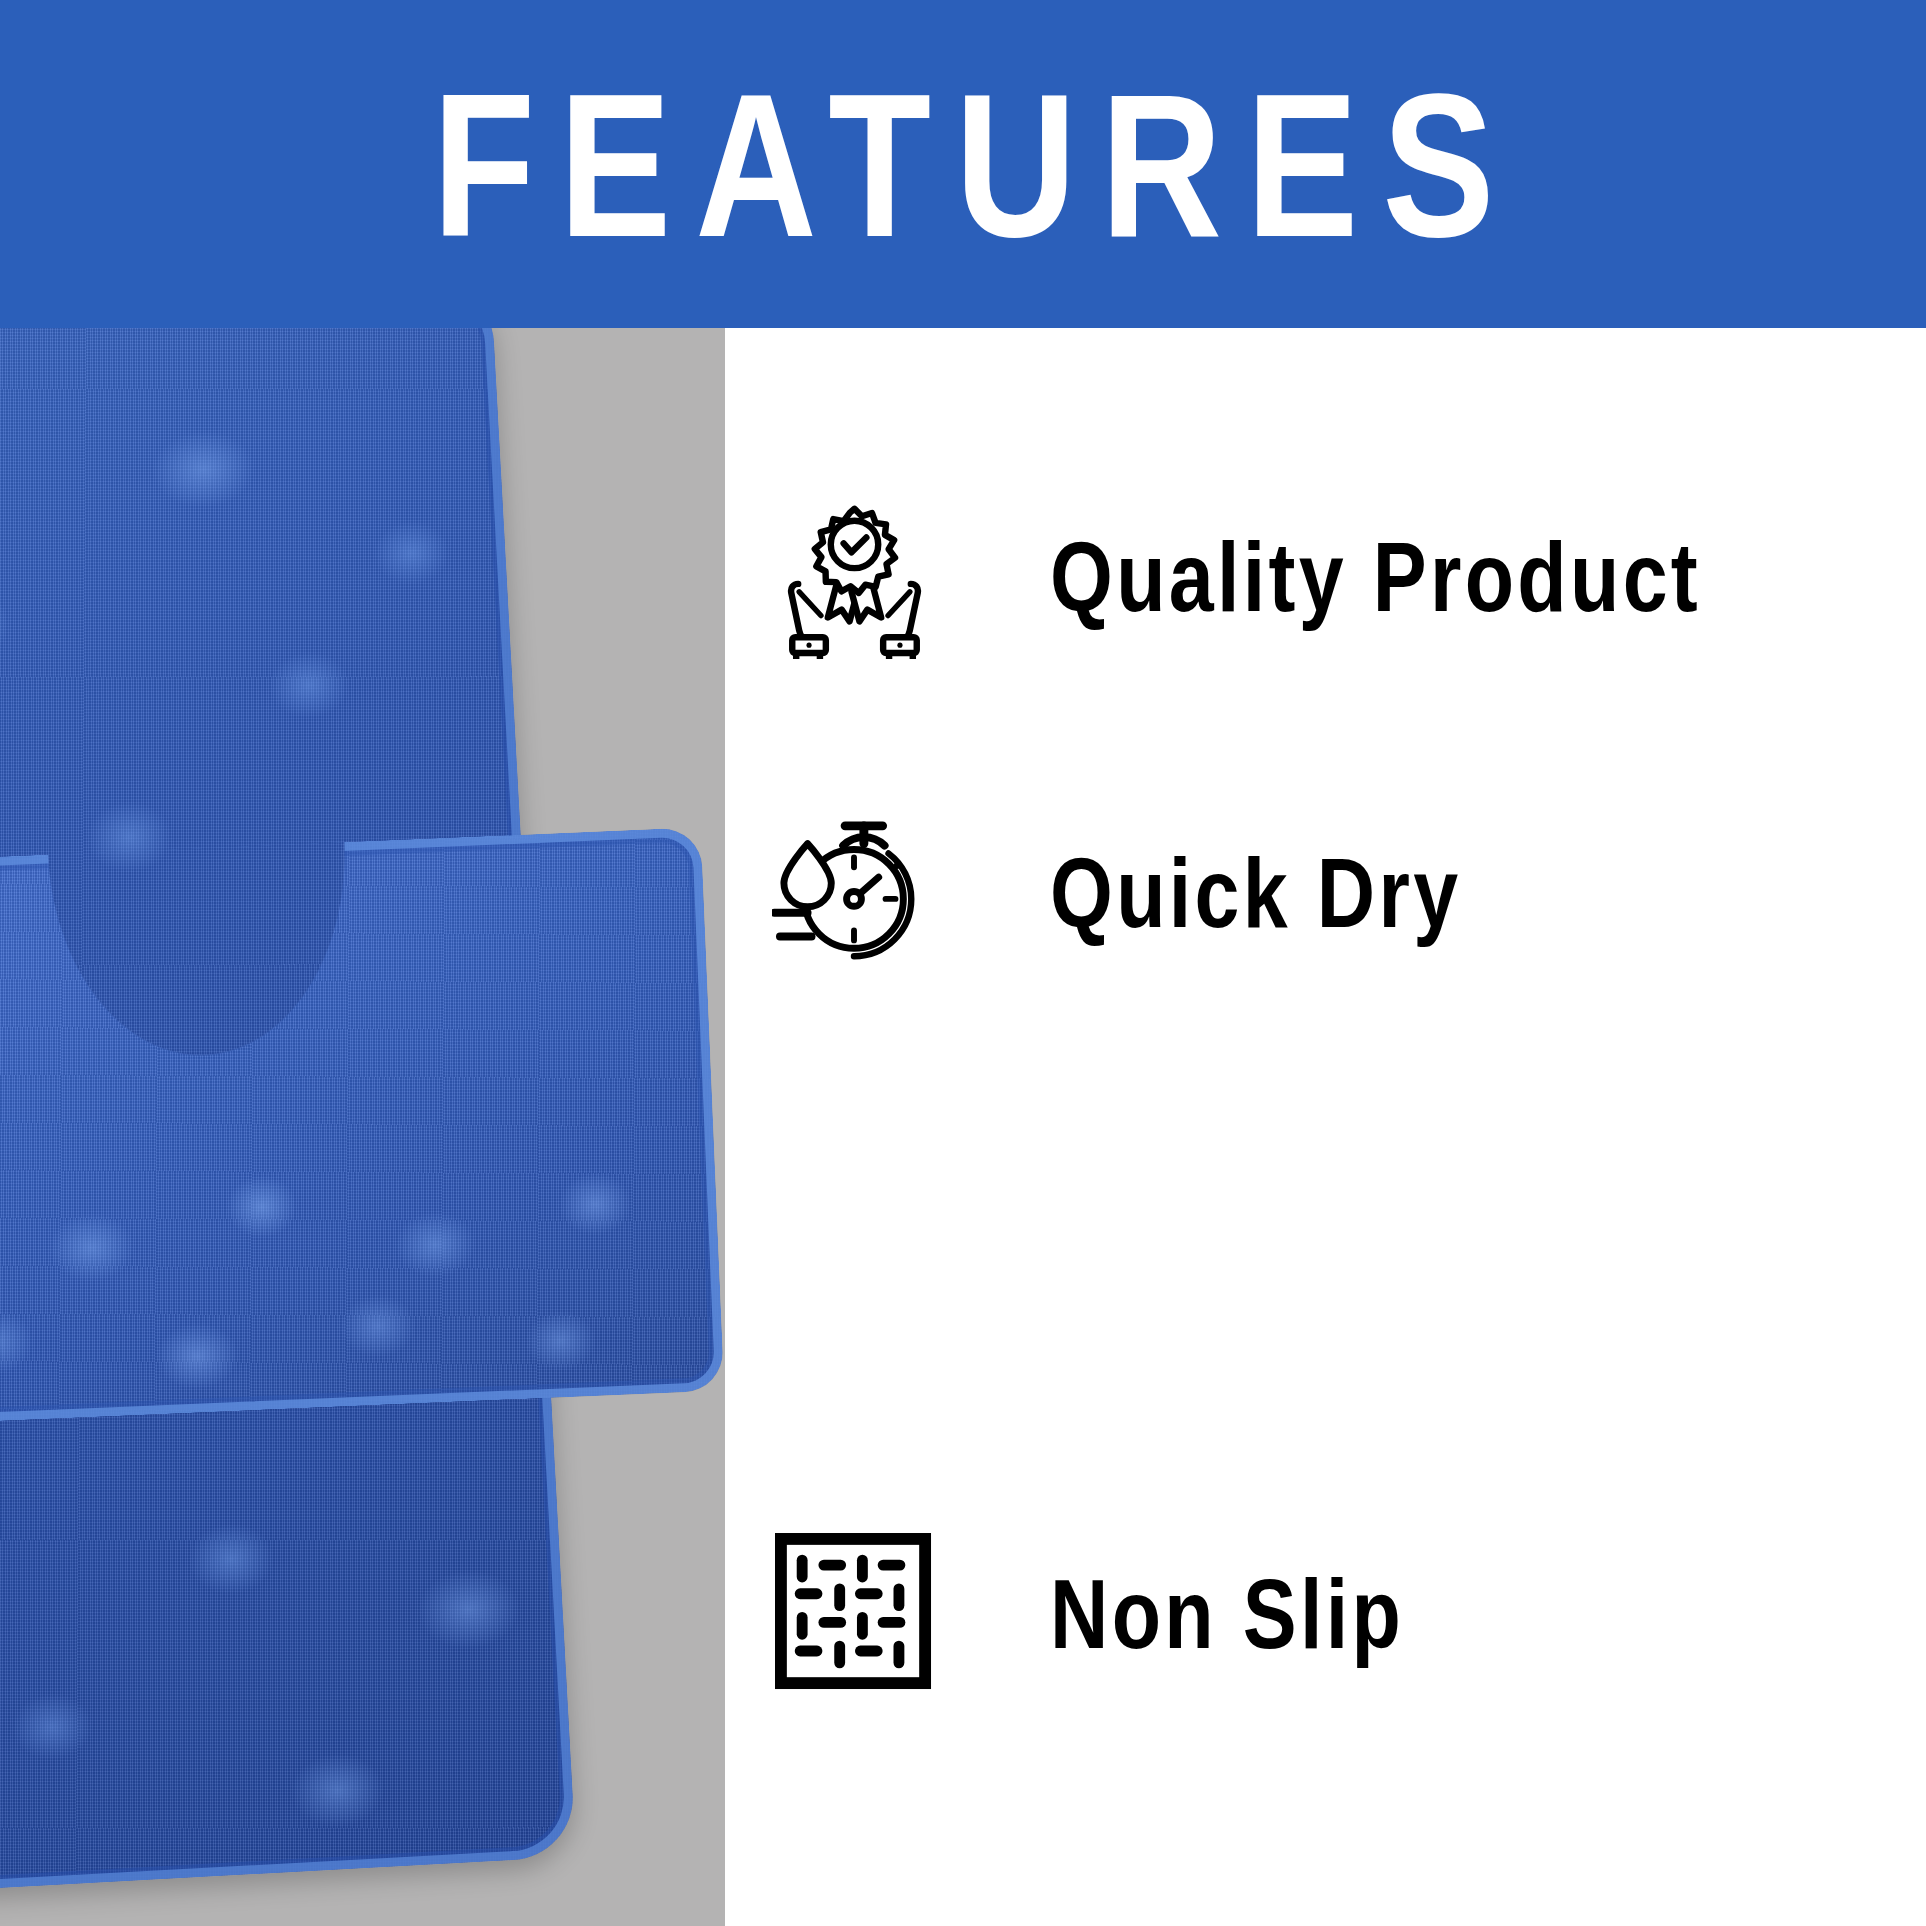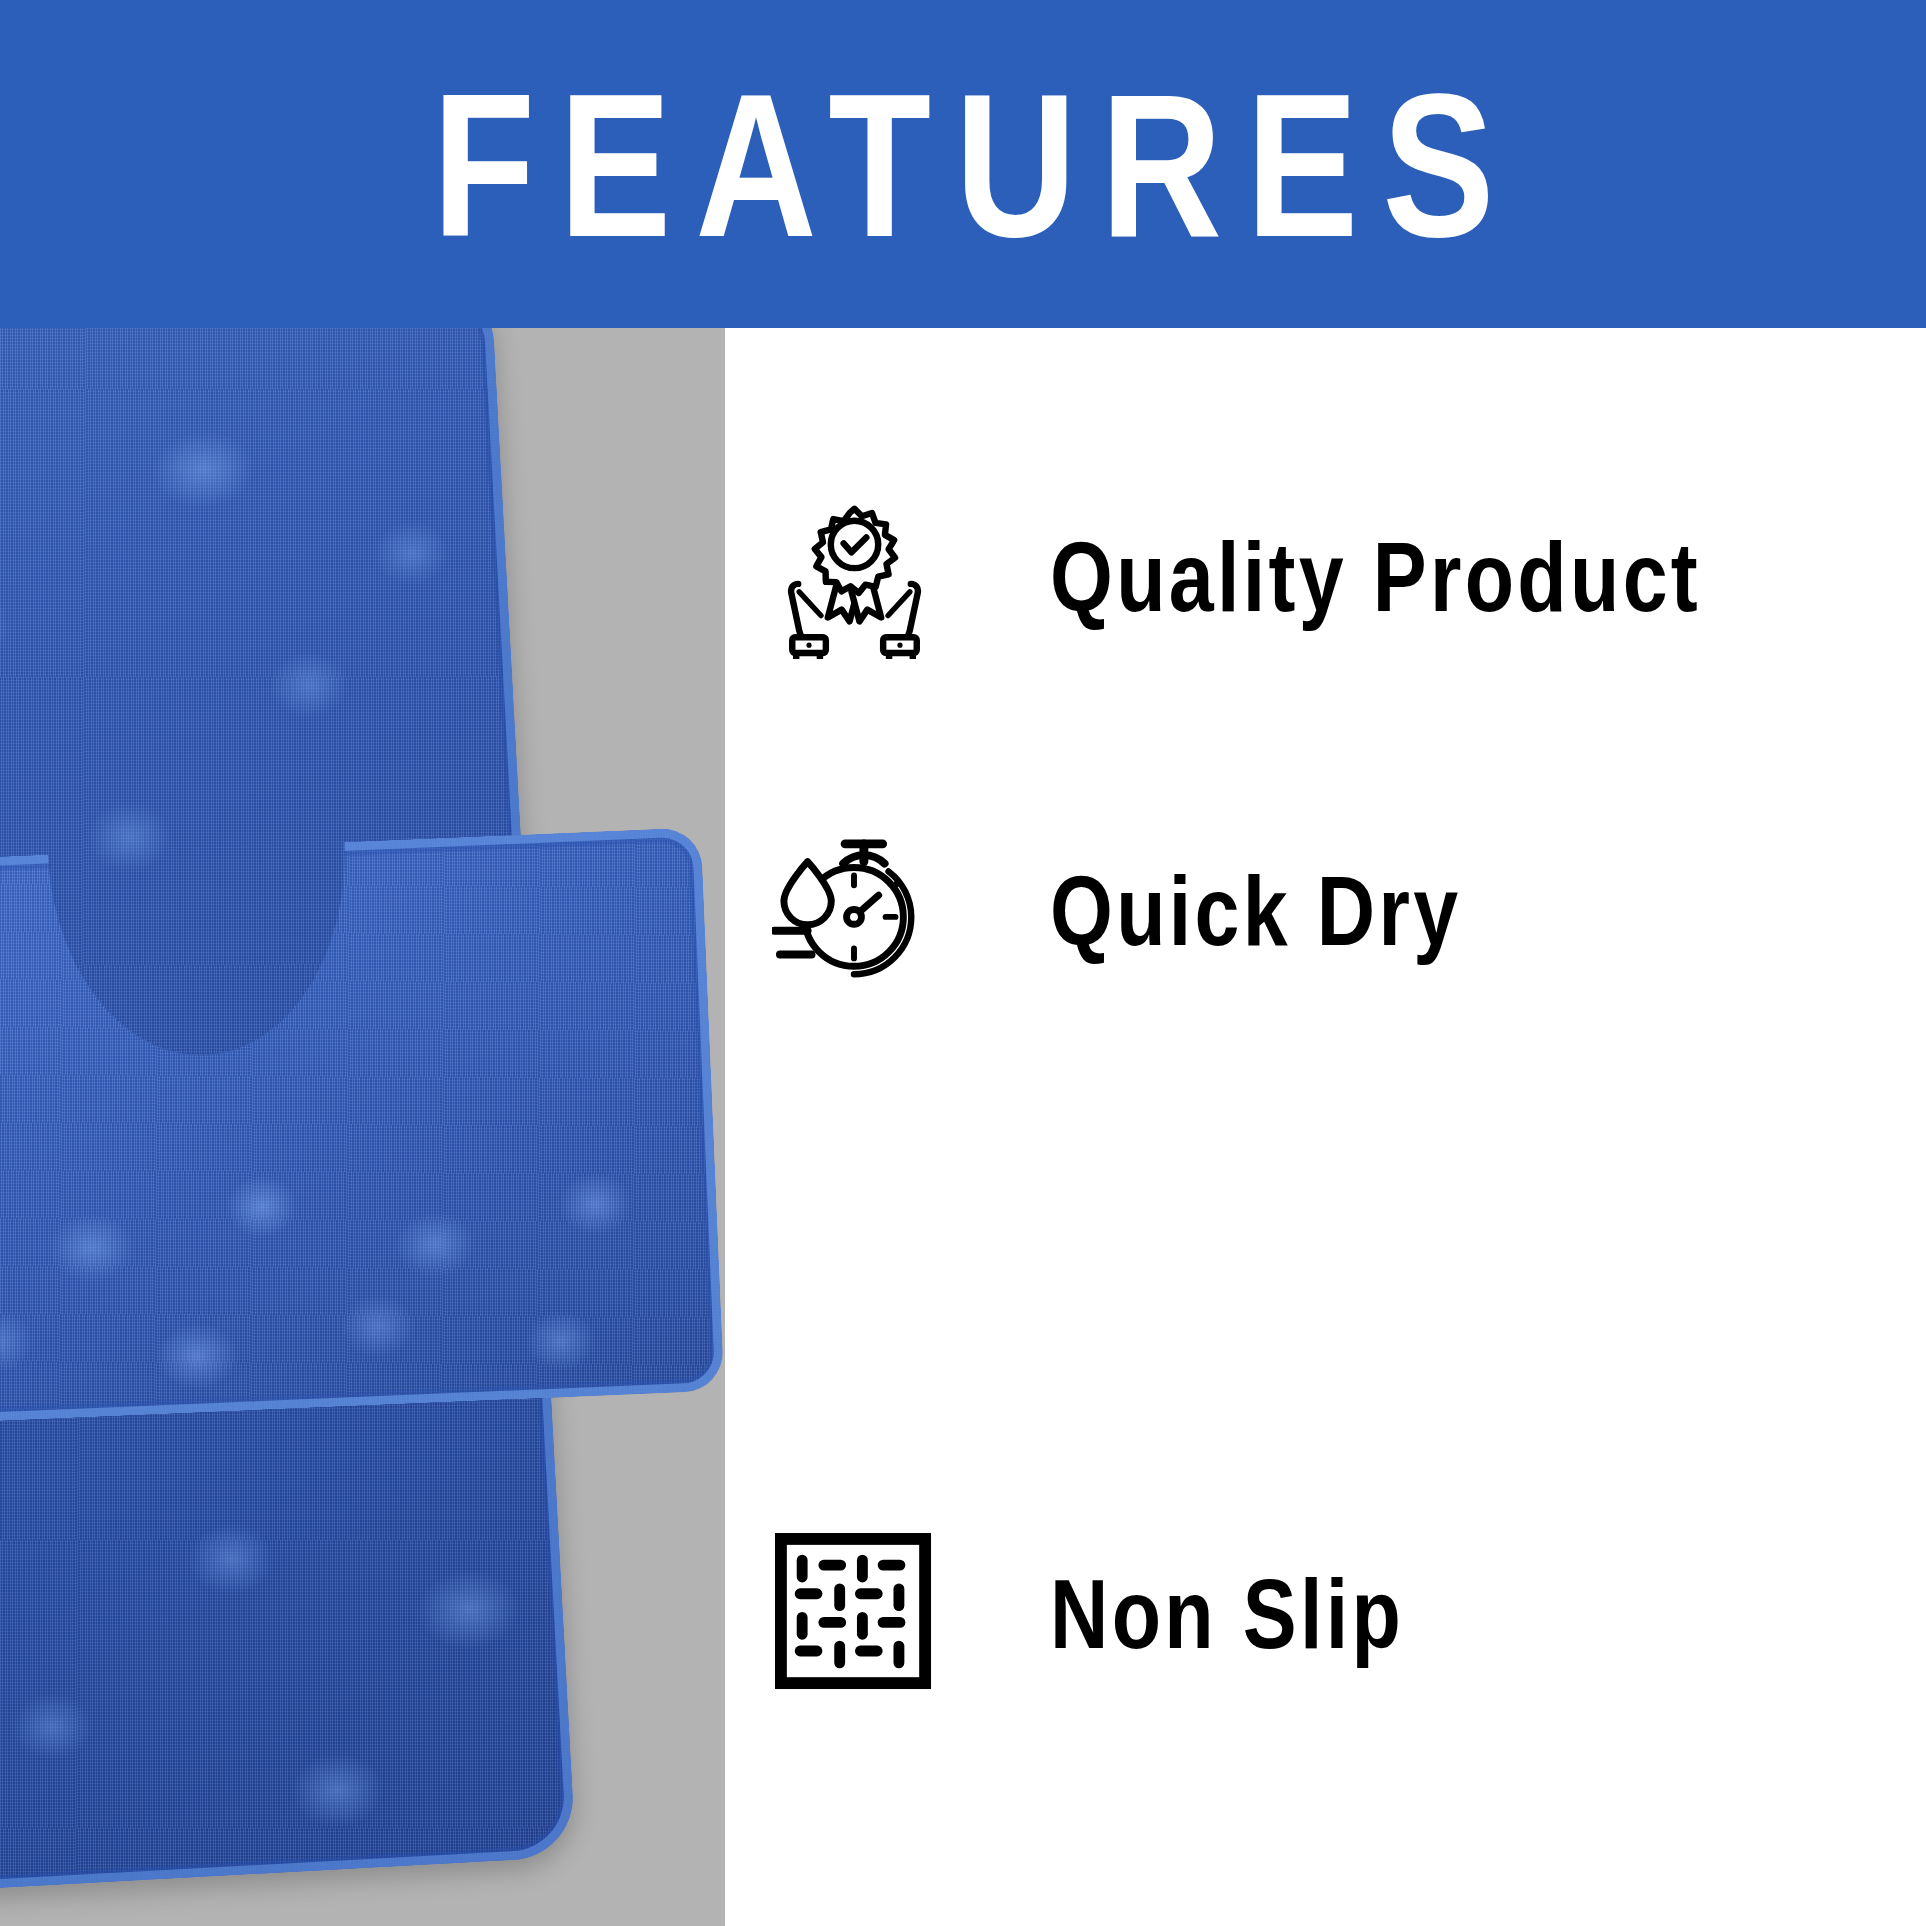--- a/index.html
+++ b/index.html
@@ -168,21 +168,21 @@
     font-weight: 700;
     font-size: 85px;
     line-height: 1;
     letter-spacing: 3.5px;
     white-space: nowrap;
     margin-left: 109px;
     transform: scaleX(0.95) scaleY(1.16);
     transform-origin: left center;
   }
   .row-1 { top: 149px;  height: 198px; }
-  .row-2 { top: 483px;  height: 198px; }
+  .row-2 { top: 465px;  height: 198px; }
   .row-3 { top: 782px;  height: 198px; }
   .row-4 { top: 1186px; height: 198px; }
 </style>
 </head>
 <body>
 
 <div id="page">
 
   <div class="banner">
     <div class="banner-title">FEATURES</div>

